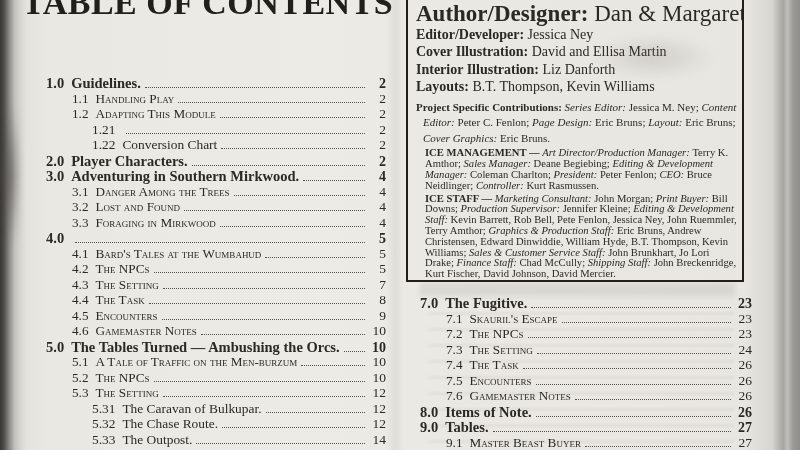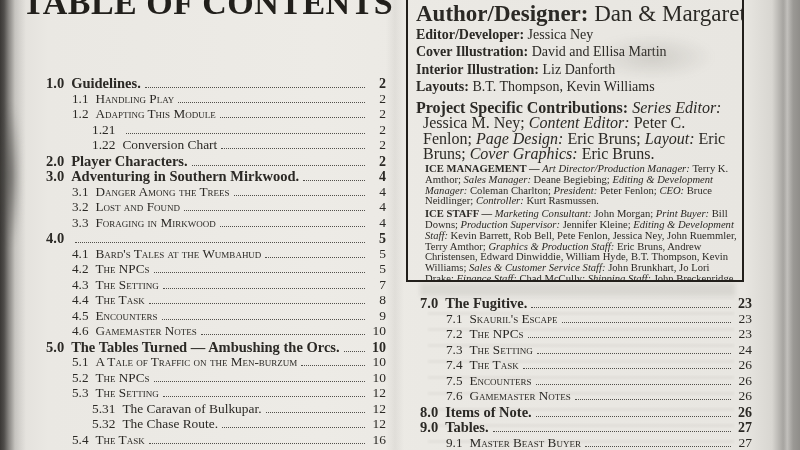--- a/index.html
+++ b/index.html
@@ -54,21 +54,21 @@
   .credits-box{
     position:absolute;left:406px;top:-4px;width:338px;height:286px;
     border:2px solid #221f1b;box-sizing:border-box;
     padding:3px 4px 0 8px;overflow:hidden;
   }
   .credit-line{white-space:nowrap;}
   .credit-line.large{font-size:23px;line-height:25px;}
   .credit-line.normal{font-size:14px;line-height:17.4px;}
   .credit-line .label{font-weight:bold;}
   .para{margin:0;}
-  .para.project{font-size:16px;line-height:15.6px;margin-top:4px;padding-left:7px;text-indent:-7px;}
+  .para.project{font-size:11px;line-height:15.6px;margin-top:4px;padding-left:7px;text-indent:-7px;}
   .para.ice{font-size:10.6px;line-height:10.8px;margin-top:2px;padding-left:9px;}
   .r-b{font-weight:bold;}
   .r-i{font-style:italic;}
   .r-p{}
 </style>
 </head>
 <body style="--ink: #2b2925;">
 
 <div class="scan">
 
@@ -207,20 +207,26 @@
         <span class="toc-label">The Caravan of Bulkupar.</span>
         <span class="leader"></span>
         <span class="toc-page">12</span>
       </div>
       <div class="toc-row lvl-subsub">
         <span class="toc-num">5.32</span>
         <span class="toc-label">The Chase Route.</span>
         <span class="leader"></span>
         <span class="toc-page">12</span>
       </div>
+      <div class="toc-row lvl-subsub">
+        <span class="toc-num">5.33</span>
+        <span class="toc-label">The Outpost.</span>
+        <span class="leader"></span>
+        <span class="toc-page">14</span>
+      </div>
       <div class="toc-row lvl-sub">
         <span class="toc-num">5.4</span>
         <span class="toc-label">The Task</span>
         <span class="leader"></span>
         <span class="toc-page">16</span>
       </div>
       <div class="toc-row lvl-sub">
         <span class="toc-num">6.3</span>
         <span class="toc-label">Encounters</span>
         <span class="leader"></span>

